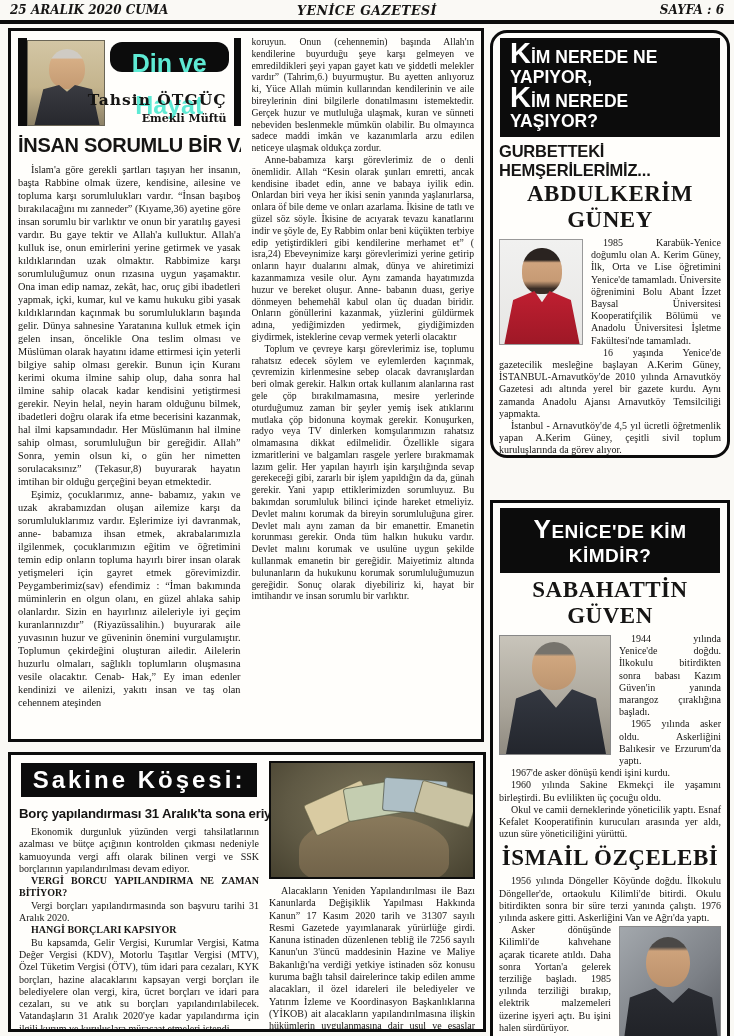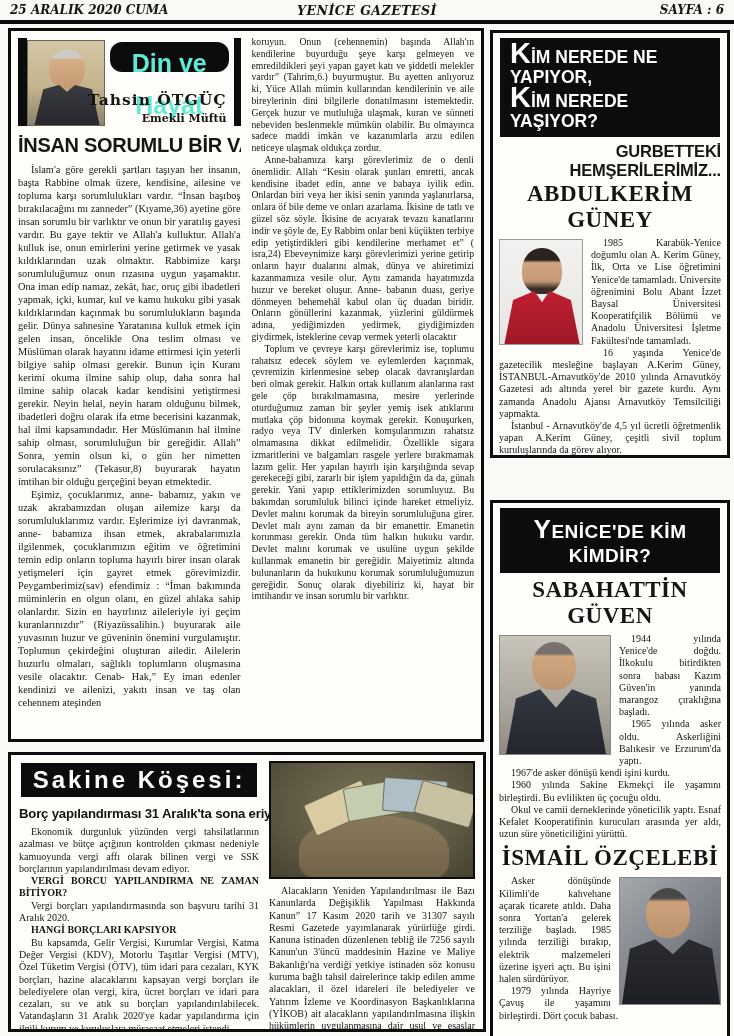--- a/index.html
+++ b/index.html
@@ -38,25 +38,25 @@
   .din-author { position:absolute; right:14px; top:54px; font-family:"DejaVu Serif", serif;
     font-weight:bold; font-size:15.5px; letter-spacing:1px;text-align:center; }
   .din-author-title { position:absolute; right:14px; top:76px; font-family:"DejaVu Serif", serif;
     font-weight:bold; font-size:11px; }
   .din-headline { font-family:"Liberation Sans", sans-serif; font-weight:bold; font-size:20px;
     letter-spacing:-.3px; margin:4px 0 6px 0; white-space:nowrap; }
   p.body { font-size:10.3px; line-height:13px; text-align:justify; text-indent:13px; margin:0; }
   .din-col2 p.body { font-size:9.7px; line-height:11.8px; }
   p.cont { text-indent:0; }
   
-  .box-a { left:490px; top:30px; width:240px; height:428px; padding:4px 6px; overflow:hidden; }
+  .box-a { left:490px; top:30px; width:240px; height:428px; padding:4px 6px; overflow:hidden;border-radius:17px; }
   .banner { background:#0c0c0c; color:#fff; padding:5px 4px 6px 10px; margin:1px;
     font-family:"Liberation Sans", sans-serif; font-weight:bold; font-size:17.5px; line-height:20px; }
   .banner div::first-letter { font-size:29px; }
-  .kicker { text-align:right; font-family:"Liberation Sans", sans-serif; font-weight:bold;
+  .kicker { text-align:left; font-family:"Liberation Sans", sans-serif; font-weight:bold;
     font-size:16.5px; margin:5px 0 1px 0; letter-spacing:-.2px; }
   .pname { text-align:center; font-family:"Liberation Serif", serif; font-weight:bold;
     font-size:23px; margin:0 0 4px 0; letter-spacing:.5px; }
   .bio p { font-size:10px; line-height:12.2px; text-align:justify; text-indent:12px; margin:0; }
   .photo-kerim { float:left; width:84px; height:106px; margin:2px 8px 2px 0; border:1px solid #999;
     background:linear-gradient(180deg,#f1f1f0 0%,#e7e6e4 100%); }
   .photo-kerim::before { content:""; position:absolute; left:22px; top:8px; width:40px; height:46px;
     border-radius:48% 48% 44% 44%;
     background:linear-gradient(180deg,#2a2320 0%,#2a2320 26%,#d0a47e 32%,#c69a74 72%,#3a2d26 88%,#3a2d26 100%); }
   .photo-kerim::after { content:""; position:absolute; left:4px; top:50px; width:76px; height:56px;
@@ -166,20 +166,21 @@
     <div class="bio clearfix">
       <div class="photo photo-sabahattin"></div>
       <p>1944 yılında Yenice'de doğdu. İlkokulu bitirdikten sonra babası Kazım Güven'in yanında marangoz çıraklığına başladı.</p>
       <p>1965 yılında asker oldu. Askerliğini Balıkesir ve Erzurum'da yaptı.</p>
       <p>1967'de asker dönüşü kendi işini kurdu.</p>
       <p>1960 yılında Sakine Ekmekçi ile yaşamını birleştirdi. Bu evlilikten üç çocuğu oldu.</p>
       <p>Okul ve camii derneklerinde yöneticilik yaptı. Esnaf Kefalet Kooperatifinin kurucuları arasında yer aldı, uzun süre yöneticiliğini yürüttü.</p>
     </div>
     <div class="pname" style="margin-top:5px">İSMAİL ÖZÇELEBİ</div>
     <div class="bio clearfix">
+      <p>1956 yılında Döngeller Köyünde doğdu. İlkokulu Döngeller'de, ortaokulu Kilimli'de bitirdi. Okulu bitirdikten sonra bir süre terzi yanında çalıştı. 1976 yılında askere gitti. Askerliğini Van ve Ağrı'da yaptı.</p>
       <div class="photo photo-ismail"></div>
       <p>Asker dönüşünde Kilimli'de kahvehane açarak ticarete atıldı. Daha sonra Yortan'a gelerek terziliğe başladı. 1985 yılında terziliği bırakıp, elektrik malzemeleri üzerine işyeri açtı. Bu işini halen sürdürüyor.</p>
       <p>1979 yılında Hayriye Çavuş ile yaşamını birleştirdi. Dört çocuk babası.</p>
 
     </div>
   </section>
 
   <section class="nbox eko">
     <div class="eko-cols">
       <div class="eko-left">

